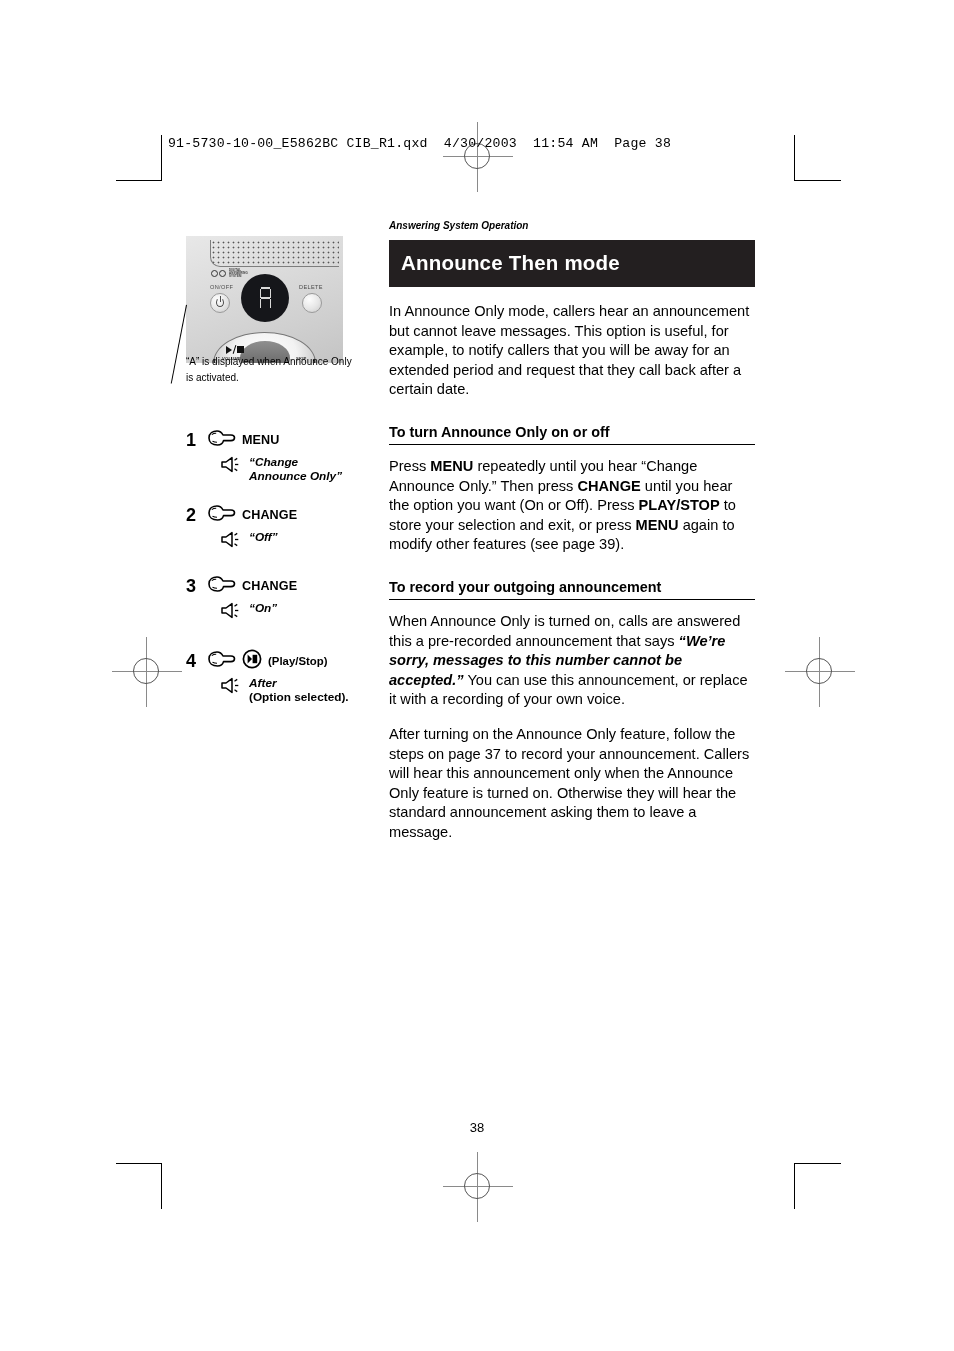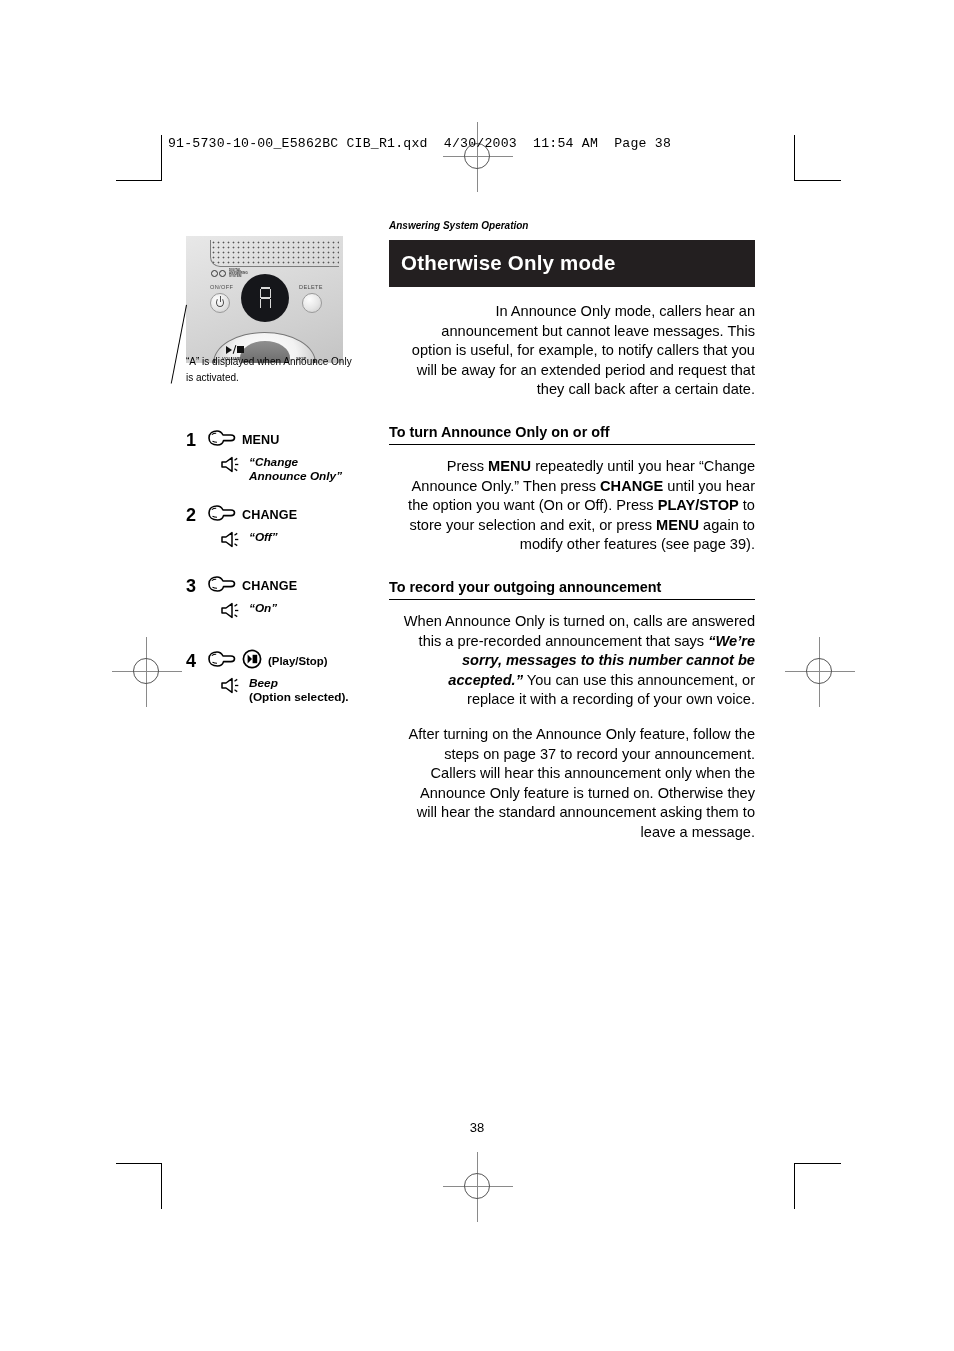--- a/index.html
+++ b/index.html
@@ -329,22 +329,22 @@
     background: #231f20;
     color: #ffffff;
     padding: 11px 12px 12px 12px;
     font-size: 20.5px;
     font-weight: bold;
     letter-spacing: 0.2px;
   }
   .body-p {
     font-size: 14.6px;
     line-height: 19.6px;
-    margin: 15px 0 0 12px;
-    text-align: right;
+    margin: 15px 0 0 0;
+    text-align: left;
   }
   .body-p.tight { margin-top: 12px; }
   .sub-head {
     font-size: 14.4px;
     font-weight: bold;
     margin-top: 24px;
     padding-bottom: 4px;
     border-bottom: 1.6px solid #000;
   }
   .body-p b { font-weight: bold; }
@@ -549,32 +549,32 @@
       <div class="step-sub">
         <span class="spk-icon">
           <svg width="22" height="17" viewBox="0 0 22 17">
             <path d="M2 6 L6 6 L12 1.6 L12 15.4 L6 11 L2 11 Z" fill="#ffffff" stroke="#000" stroke-width="1.5" stroke-linejoin="round"></path>
             <path d="M14.5 4.2 L17.2 2.4" stroke="#000" stroke-width="1.3"></path>
             <path d="M15 8.5 L18.3 8.5" stroke="#000" stroke-width="1.3"></path>
             <path d="M14.5 12.8 L17.2 14.6" stroke="#000" stroke-width="1.3"></path>
           </svg>
         </span>
         <span class="step-sub-text">
-          <span>Beep</span><br>
+          <span>After</span><br>
           <span class="plainline">(Option selected).</span>
         </span>
       </div>
     </div>
   </div>
 
   <div class="right-col">
 
     <div class="kicker">Answering System Operation</div>
 
-    <div class="title-bar">Otherwise Only mode</div>
+    <div class="title-bar">Announce Then mode</div>
 
     <p class="body-p">In Announce Only mode, callers hear an announcement but cannot leave messages. This option is useful, for example, to notify callers that you will be away for an extended period and request that they call back after a certain date.</p>
 
     <div class="sub-head">To turn Announce Only on or off</div>
     <p class="body-p tight"><span>Press </span><b>MENU</b><span> repeatedly until you hear “Change Announce Only.” Then press </span><b>CHANGE</b><span> until you hear the option you want (On or Off). Press </span><b>PLAY/STOP</b><span> to store your selection and exit, or press </span><b>MENU</b><span> again to modify other features (see page 39).</span></p>
 
     <div class="sub-head">To record your outgoing announcement</div>
     <p class="body-p tight"><span>When Announce Only is turned on, calls are answered this a pre-recorded announcement  that says </span><span class="quote-bi">“We’re sorry, messages to this number cannot be accepted.”</span><span> You can use this announcement, or replace it with a recording of your own voice.</span></p>
 
     <p class="body-p">After turning on the Announce Only feature, follow the steps on page 37 to record your announcement. Callers will hear this announcement only when the Announce Only feature is turned on. Otherwise they will hear the standard announcement asking them to leave a message.</p>

